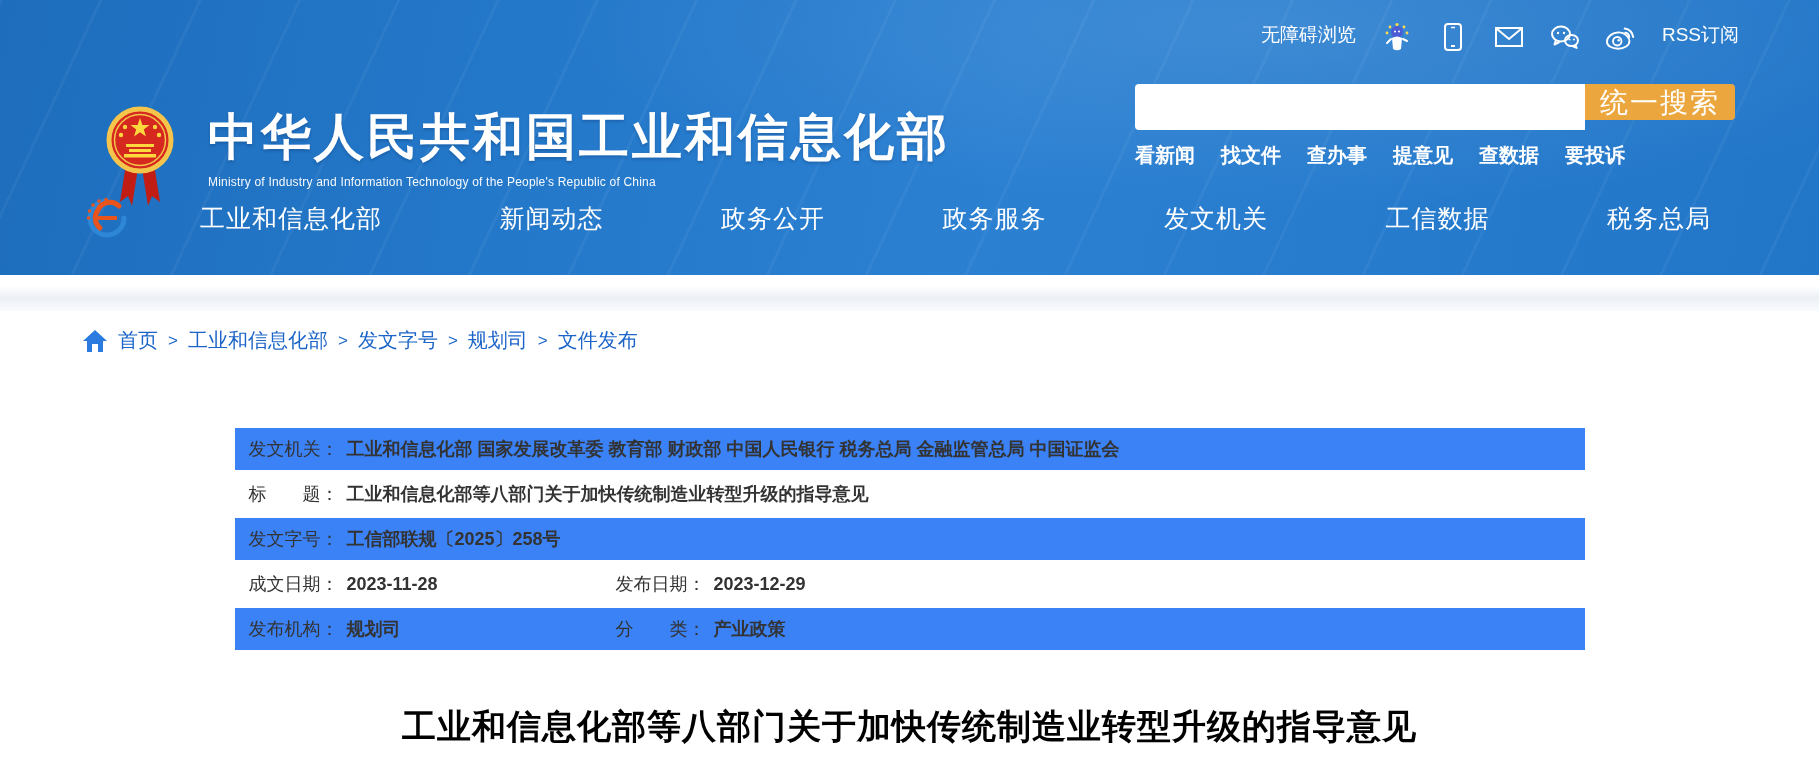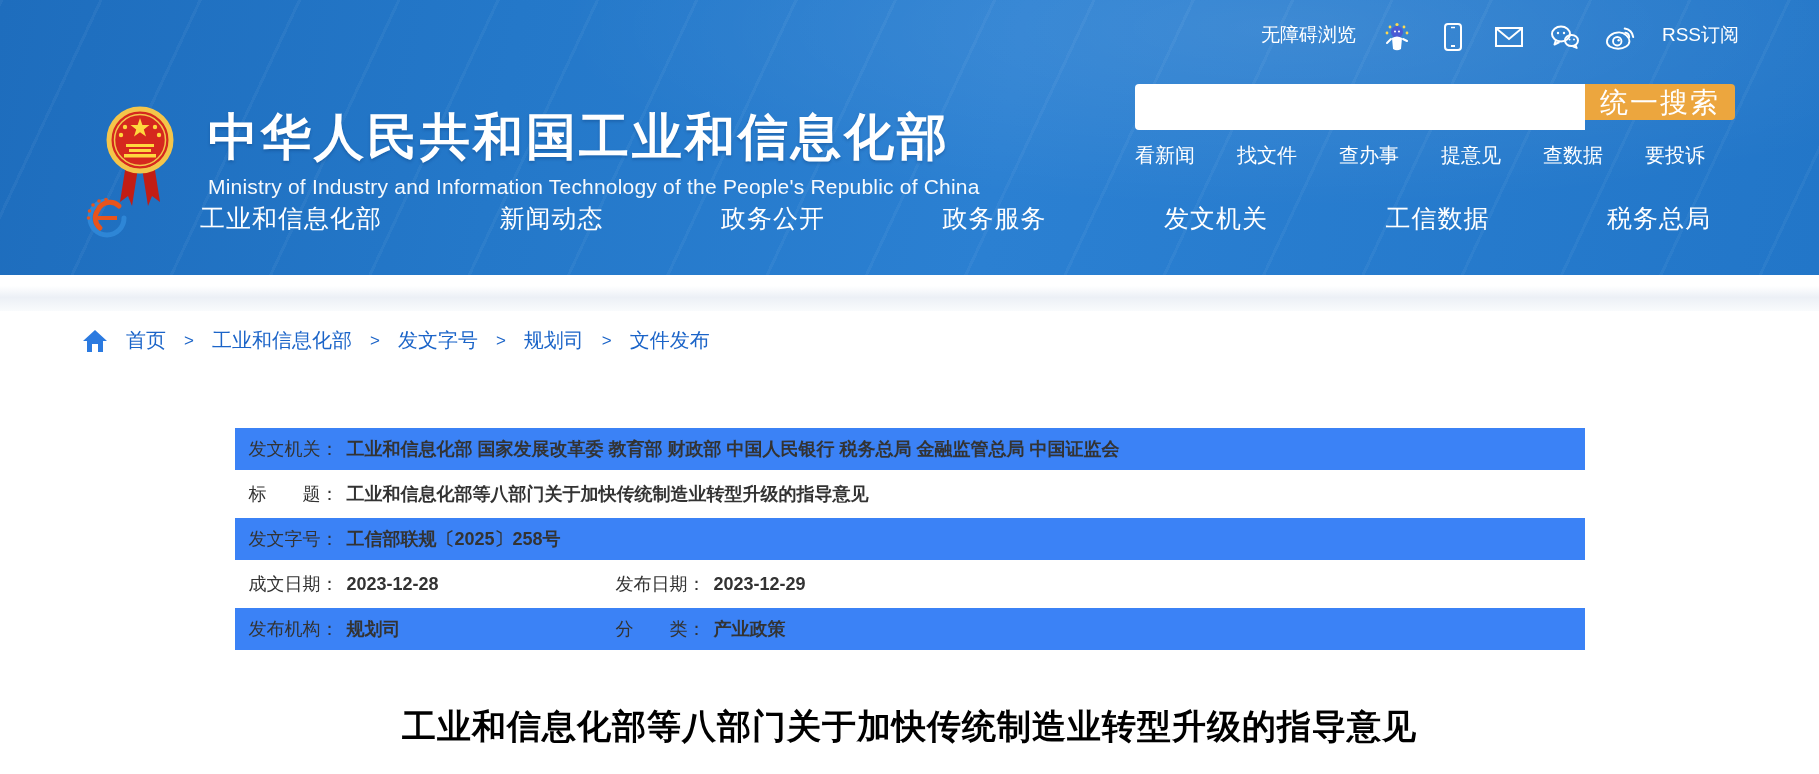--- a/index.html
+++ b/index.html
@@ -16,42 +16,42 @@
 
   .topbar { position:absolute; top:22px; right:80px; display:flex; gap:26px; }
   .topbar .txt { font-size:19px; color:#fff; cursor:pointer; }
   .topbar .ic { width:30px; height:30px; display:flex; align-items:center; justify-content:center; cursor:pointer; }
 
   .brand { position:absolute; left:106px; top:58px; display:flex; align-items:flex-start;margin-top:44px; }
   .emblem { width:68px; height:116px; flex:0 0 auto; }
   .brand-text { margin-left:34px; padding-top:8px; }
   .brand-title { font-size:50px; font-weight:bold; letter-spacing:3px; line-height:1.1;
     text-shadow:0 2px 3px rgba(0,40,90,0.25); }
-  .brand-sub { margin-top:10px; font-size:21px; letter-spacing:0.2px; opacity:0.96; }
+  .brand-sub { margin-top:10px; font-size:12px; letter-spacing:0.2px; opacity:0.96; }
 
   .search-area { position:absolute; left:1135px; top:84px; width:600px; }
   .search-row { display:flex; height:46px; }
   .search-input { width:450px; height:46px; border:none; outline:none; background:#fff;
     border-radius:4px 0 0 4px; padding:0 14px; font-size:18px; color:#333; }
   .search-btn { width:150px; height:36px; border:none; background:#eca63e; color:#fff;
     font-size:28px; font-weight:normal; letter-spacing:2px; border-radius:0 4px 4px 0; cursor:pointer;
     font-family:inherit; }
-  .quick-links { display:flex; gap:42px; margin-top:12px; font-size:20px; }
+  .quick-links { display:flex; gap:26px; margin-top:12px; font-size:20px;font-weight:bold; }
   .quick-links span { cursor:pointer; white-space:nowrap; }
 
   .navbar { position:absolute; top:192px; left:86px; right:108px; height:52px;
     display:flex; align-items:center; }
   .e-logo { width:42px; height:42px; flex:0 0 auto; }
   .nav-items { flex:1; margin-left:72px; display:flex; justify-content:space-between; align-items:center; }
   .nav-items a { color:#fff; text-decoration:none; font-size:25px; letter-spacing:1px; cursor:pointer; }
 
   
   .header-shadow { height:36px; background:linear-gradient(180deg,#ffffff 0%, #ffffff 30%, #ecf0f6 62%, #f9fbfd 100%); }
 
-  .breadcrumb { margin:16px 0 0 82px; display:flex; align-items:center; gap:18px;
+  .breadcrumb { margin:16px 0 0 82px; display:flex; align-items:center; gap:10px;
     font-size:20px; color:#1b64c8; }
   .breadcrumb .home { width:26px; height:24px; display:inline-flex; }
   .breadcrumb a { color:#1b64c8; text-decoration:none; cursor:pointer; }
   .breadcrumb .sep { color:#1b64c8; font-size:17px; }
 
   
   .doc-table { width:1350px; margin:74px auto 0 auto; }
   .doc-row { display:flex; align-items:center; height:42px; margin-bottom:3px;
     padding-left:14px; font-size:18px; color:#333; }
   .doc-row.gray { background:#3b82f6; }
@@ -229,21 +229,21 @@
     <span class="doc-cell">
       <span class="doc-lbl">发文字号</span>
         <span class="doc-lbl">：</span>
       <span class="doc-val">工信部联规〔2025〕258号</span>
     </span>
   </div>
   <div class="doc-row">
     <span class="doc-cell fixed">
       <span class="doc-lbl">成文日期</span>
         <span class="doc-lbl">：</span>
-      <span class="doc-val">2023-12-28</span>
+      <span class="doc-val">2023-11-28</span>
     </span>
     <span class="doc-cell">
       <span class="doc-lbl">发布日期</span>
         <span class="doc-lbl">：</span>
       <span class="doc-val">2023-12-29</span>
     </span>
   </div>
   <div class="doc-row gray">
     <span class="doc-cell fixed">
       <span class="doc-lbl">发布机构</span>

